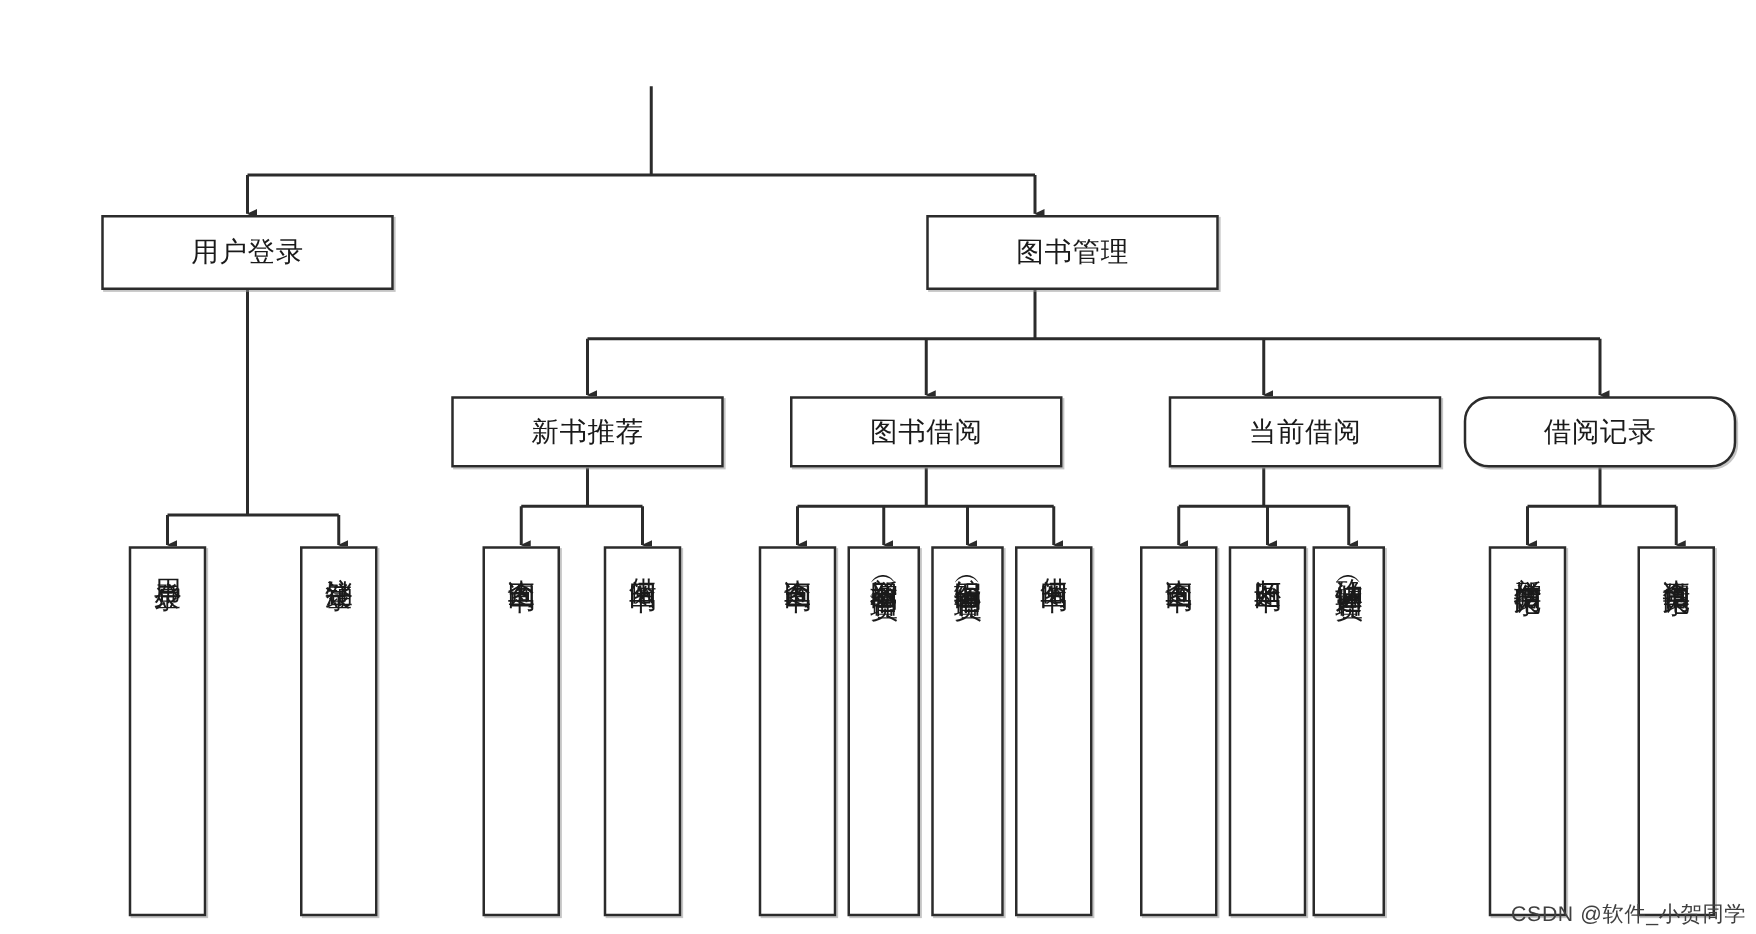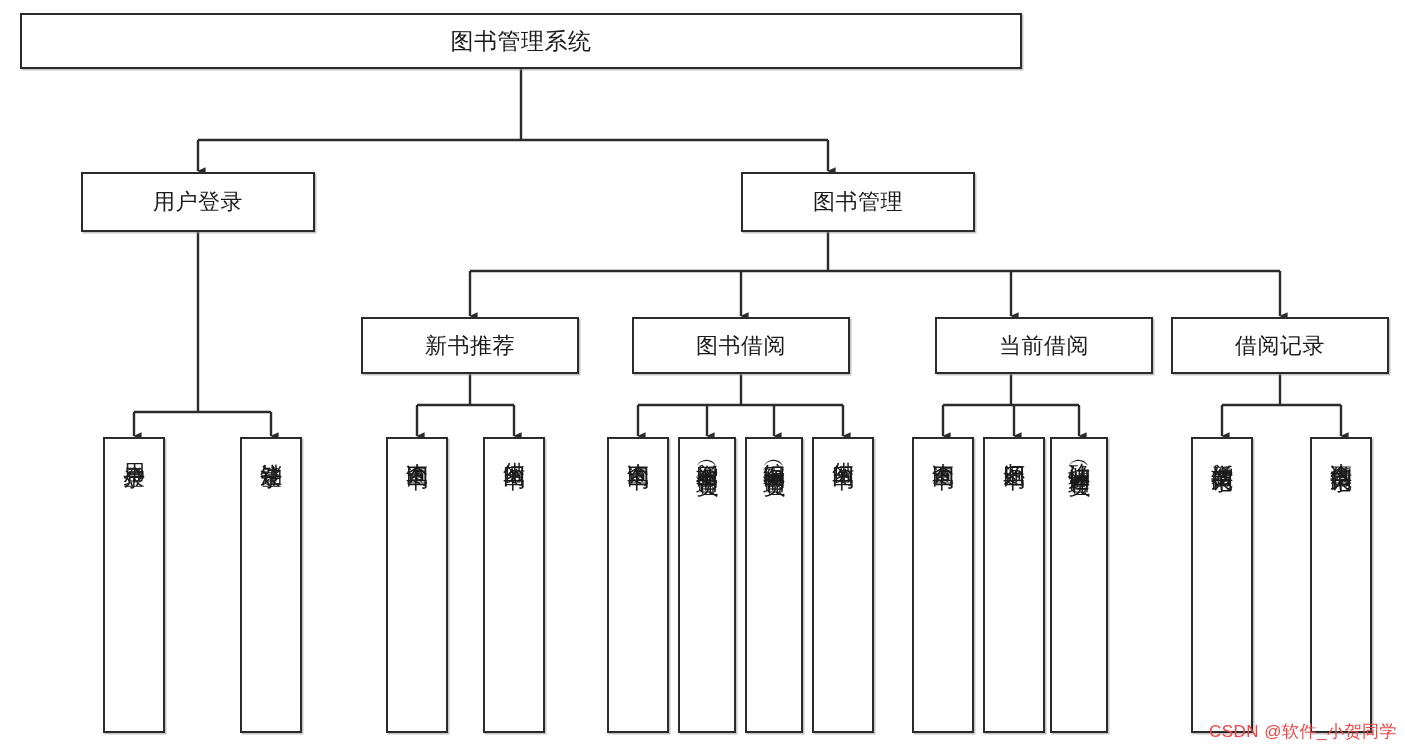--- a/index.html
+++ b/index.html
@@ -62,21 +62,21 @@
     position: absolute;
     left: 0;
     top: 0;
     pointer-events: none;
   }
   #watermark {
     position: absolute;
     right: 8px;
     bottom: 4px;
     font-size: 17px;
-    color: #ef4444;
+    color: #404040;
     white-space: nowrap;
     letter-spacing: 0.5px;
   }
 </style>
 </head>
 <body>
 
 <div id="diagram-root">
 
   <svg id="connectors" width="1405" height="747">
@@ -115,41 +115,38 @@
         <line x1="943" y1="405" x2="943" y2="436" stroke="#2b2b2b" stroke-width="2.4" marker-end="url(#arrowhead)"></line>
         <line x1="1014" y1="405" x2="1014" y2="436" stroke="#2b2b2b" stroke-width="2.4" marker-end="url(#arrowhead)"></line>
         <line x1="1079" y1="405" x2="1079" y2="436" stroke="#2b2b2b" stroke-width="2.4" marker-end="url(#arrowhead)"></line>
         <line x1="1280" y1="374" x2="1280" y2="405" stroke="#2b2b2b" stroke-width="2.4"></line>
         <line x1="1222" y1="405" x2="1341" y2="405" stroke="#2b2b2b" stroke-width="2.4"></line>
         <line x1="1222" y1="405" x2="1222" y2="436" stroke="#2b2b2b" stroke-width="2.4" marker-end="url(#arrowhead)"></line>
         <line x1="1341" y1="405" x2="1341" y2="436" stroke="#2b2b2b" stroke-width="2.4" marker-end="url(#arrowhead)"></line>
       </g>
   </svg>
 
-  <div class="node-box root" style="left: 20px; top: 13px; width: 1002px; height: 56px;">
-    <span class="node-label-h">图书管理系统</span>
-  </div>
 
   <div class="node-box level2" style="left: 81px; top: 172px; width: 234px; height: 60px;">
     <span class="node-label-h">用户登录</span>
   </div>
   <div class="node-box level2" style="left: 741px; top: 172px; width: 234px; height: 60px;">
     <span class="node-label-h">图书管理</span>
   </div>
 
   <div class="node-box level3" style="left: 632px; top: 317px; width: 218px; height: 57px;">
     <span class="node-label-h">图书借阅</span>
   </div>
   <div class="node-box level3" style="left: 361px; top: 317px; width: 218px; height: 57px;">
     <span class="node-label-h">新书推荐</span>
   </div>
   <div class="node-box level3" style="left: 935px; top: 317px; width: 218px; height: 57px;">
     <span class="node-label-h">当前借阅</span>
   </div>
-  <div class="node-box level3" style="left: 1171px; top: 317px; width: 218px; height: 57px;">
+  <div class="node-box level3" style="left: 1171px; top: 317px; width: 218px; height: 57px; border-radius: 20px;">
     <span class="node-label-h">借阅记录</span>
   </div>
 
   <div class="node-box leaf" style="left: 103px; top: 437px; width: 62px; height: 296px;">
     <span class="node-label-v">用户登录</span>
   </div>
   <div class="node-box leaf" style="left: 240px; top: 437px; width: 62px; height: 296px;">
     <span class="node-label-v">注销登录</span>
   </div>
   <div class="node-box leaf" style="left: 386px; top: 437px; width: 62px; height: 296px;">

